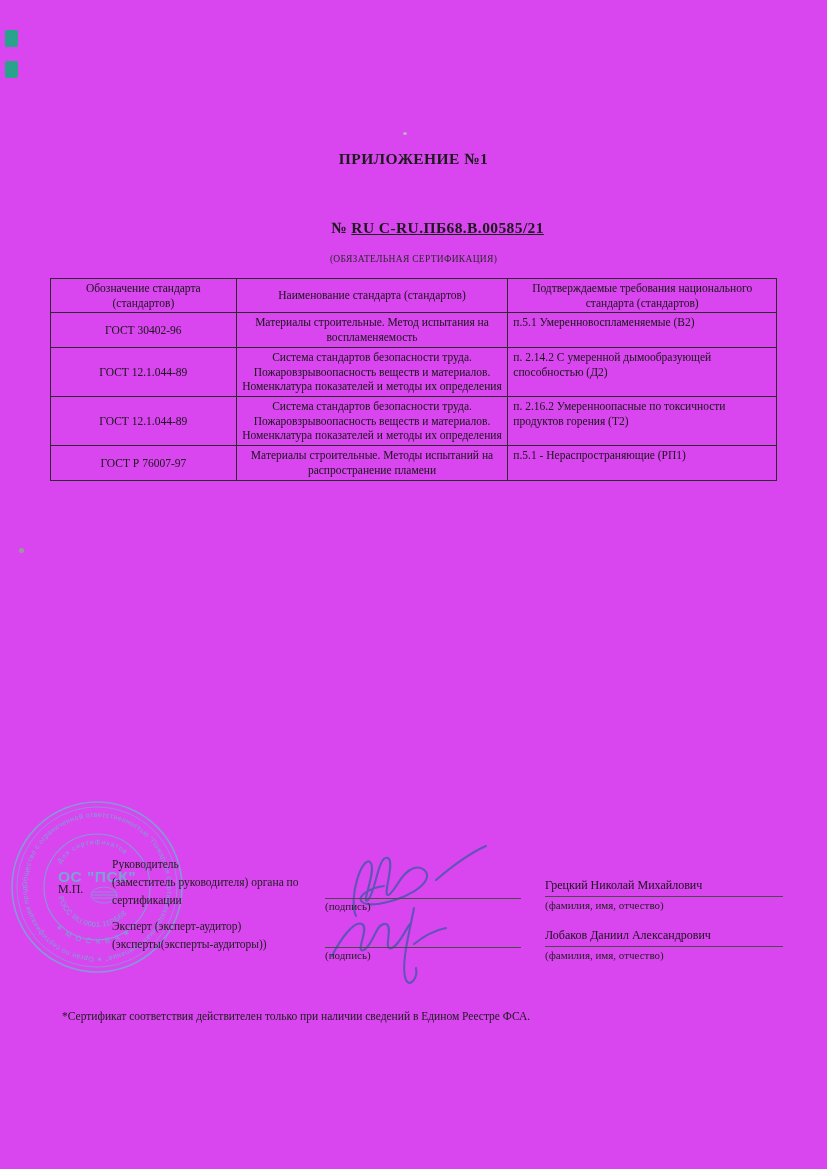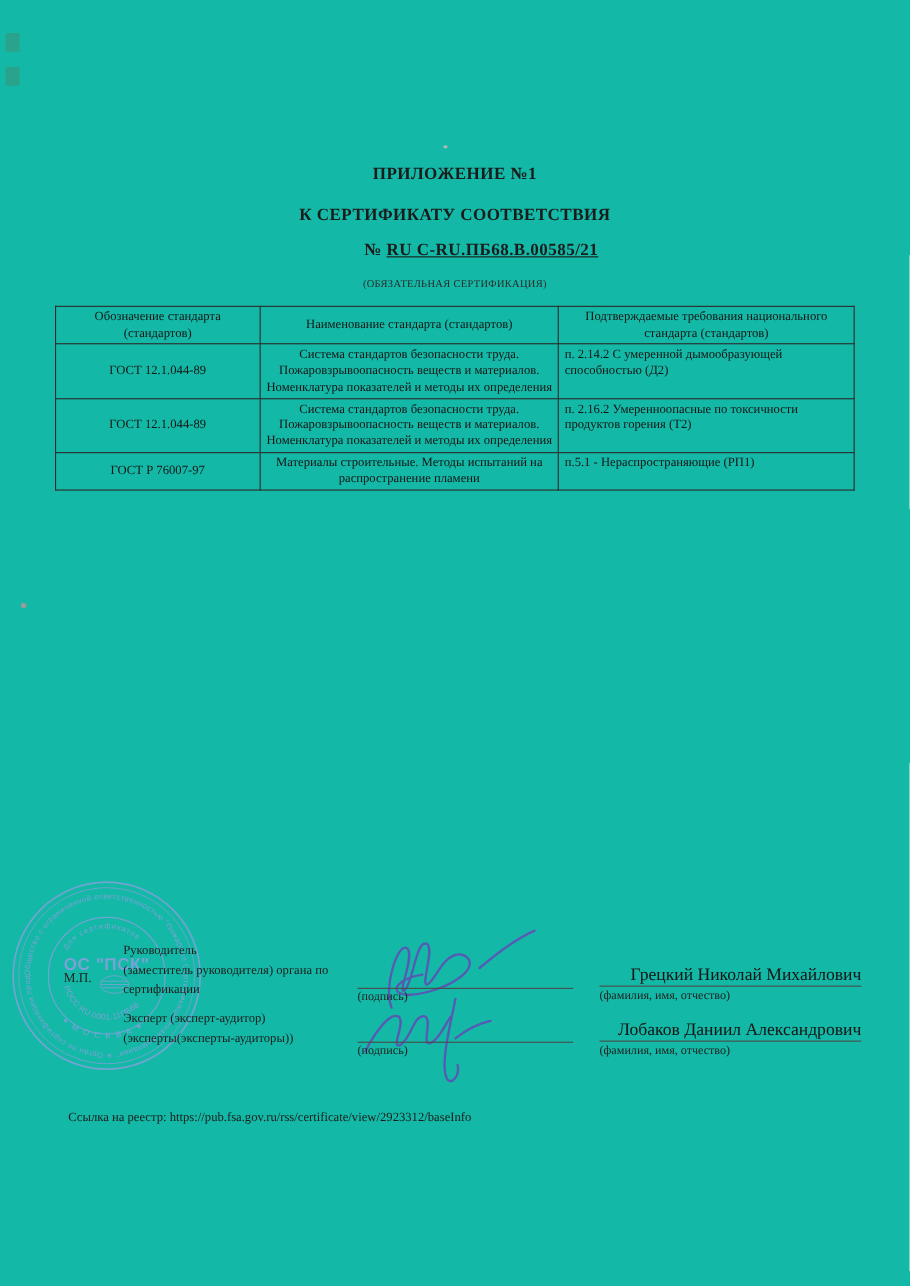--- a/index.html
+++ b/index.html
@@ -2,21 +2,21 @@
 <html><head>
 <meta charset="utf-8">
 <style>
   * { margin: 0; padding: 0; box-sizing: border-box; }
   html, body { background: #ffffff; }
   body { font-family: "Liberation Serif", serif; color: #1c1c1c; }
   .page {
     position: relative;
     width: 827px;
     height: 1169px;
-    background: #14b8a6;
+    background: #d946ef;
     overflow: hidden;
   }
   
   .title {
     position: absolute;
     left: 0; width: 827px;
     text-align: center;
     font-weight: bold;
     font-size: 15.5px;
     letter-spacing: 0.4px;
@@ -88,22 +88,22 @@
     position: absolute;
     font-size: 11px;
     color: #1f1f1f;
   }
   .cap1 { left: 325px; top: 900px; width: 196px; }
   .cap2 { left: 325px; top: 949px; width: 196px; }
   .cap3 { left: 545px; top: 899px; width: 238px; }
   .cap4 { left: 545px; top: 949px; width: 238px; }
   .fio {
     position: absolute;
-    text-align: right;
-    font-size: 16px;
+    text-align: left;
+    font-size: 12px;
     color: #141414;
   }
   .fio1 { left: 545px; top: 878px; width: 238px; }
   .fio2 { left: 545px; top: 928px; width: 238px; }
   
   .seal { position: absolute; left: 8px; top: 798px; width: 178px; height: 178px; }
   .ink  { position: absolute; left: 318px; top: 828px; width: 215px; height: 165px; }
   
   .footnote {
     position: absolute;
@@ -118,37 +118,41 @@
 <body>
 
 <div class="page">
 
   <div class="corner-mark cm1"></div>
   <div class="corner-mark cm2"></div>
   <div class="speck sp1"></div>
   <div class="speck sp2"></div>
 
   <div class="title t1">ПРИЛОЖЕНИЕ №1</div>
-  <div class="title t2">К СЕРТИФИКАТУ СООТВЕТСТВИЯ</div>
   <div class="title t3"><span>№ </span><span class="num">RU C-RU.ПБ68.В.00585/21</span></div>
   <div class="subtitle">(ОБЯЗАТЕЛЬНАЯ СЕРТИФИКАЦИЯ)</div>
 
   <table class="cert">
     <colgroup>
         <col class="c1">
         <col class="c2">
         <col class="c3">
       </colgroup>
     <tbody>
         <tr>
       <th>Обозначение стандарта (стандартов)</th>
       <th>Наименование стандарта (стандартов)</th>
       <th>Подтверждаемые требования национального стандарта (стандартов)</th>
     </tr>
     <tr>
+      <td>ГОСТ 30402-96</td>
+      <td>Материалы строительные. Метод испытания на воспламеняемость</td>
+      <td class="req">п.5.1 Умеренновоспламеняемые (В2)</td>
+    </tr>
+    <tr>
       <td>ГОСТ 12.1.044-89</td>
       <td>Система стандартов безопасности труда. Пожаровзрывоопасность веществ и материалов. Номенклатура показателей и методы их определения</td>
       <td class="req">п. 2.14.2 С умеренной дымообразующей способностью (Д2)</td>
     </tr>
     <tr>
       <td>ГОСТ 12.1.044-89</td>
       <td>Система стандартов безопасности труда. Пожаровзрывоопасность веществ и материалов. Номенклатура показателей и методы их определения</td>
       <td class="req">п. 2.16.2 Умеренноопасные по токсичности продуктов горения (Т2)</td>
     </tr>
     <tr>
@@ -219,16 +223,16 @@
   <div class="sig-line l4"></div>
 
   <div class="caption cap1">(подпись)</div>
   <div class="caption cap2">(подпись)</div>
   <div class="fio fio1">Грецкий Николай Михайлович</div>
   <div class="fio fio2">Лобаков Даниил Александрович</div>
   <div class="caption cap3">(фамилия, имя, отчество)</div>
   <div class="caption cap4">(фамилия, имя, отчество)</div>
 
   <div class="footnote">
-    <div>Ссылка на реестр: https://pub.fsa.gov.ru/rss/certificate/view/2923312/baseInfo</div>
+    <div>*Сертификат соответствия действителен только при наличии сведений в Едином Реестре ФСА.</div>
   </div>
 
 </div>
 
 </body></html>

